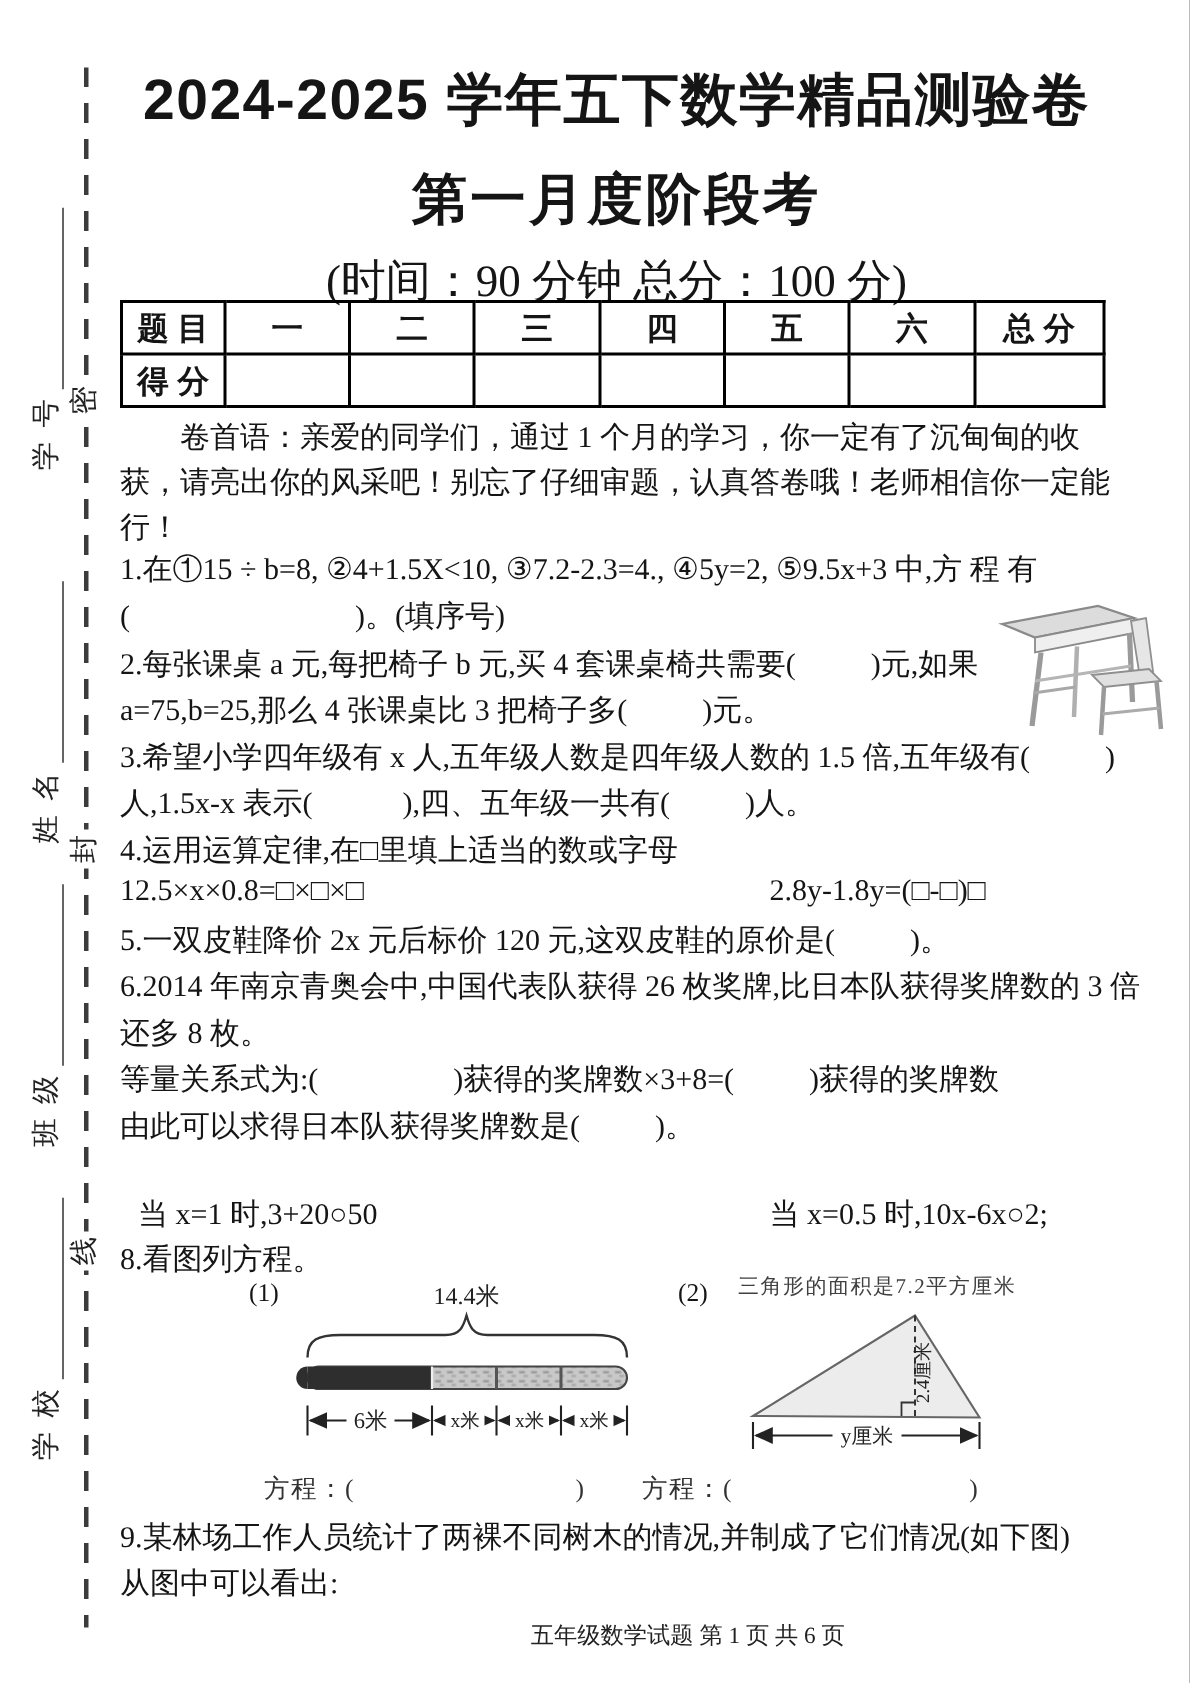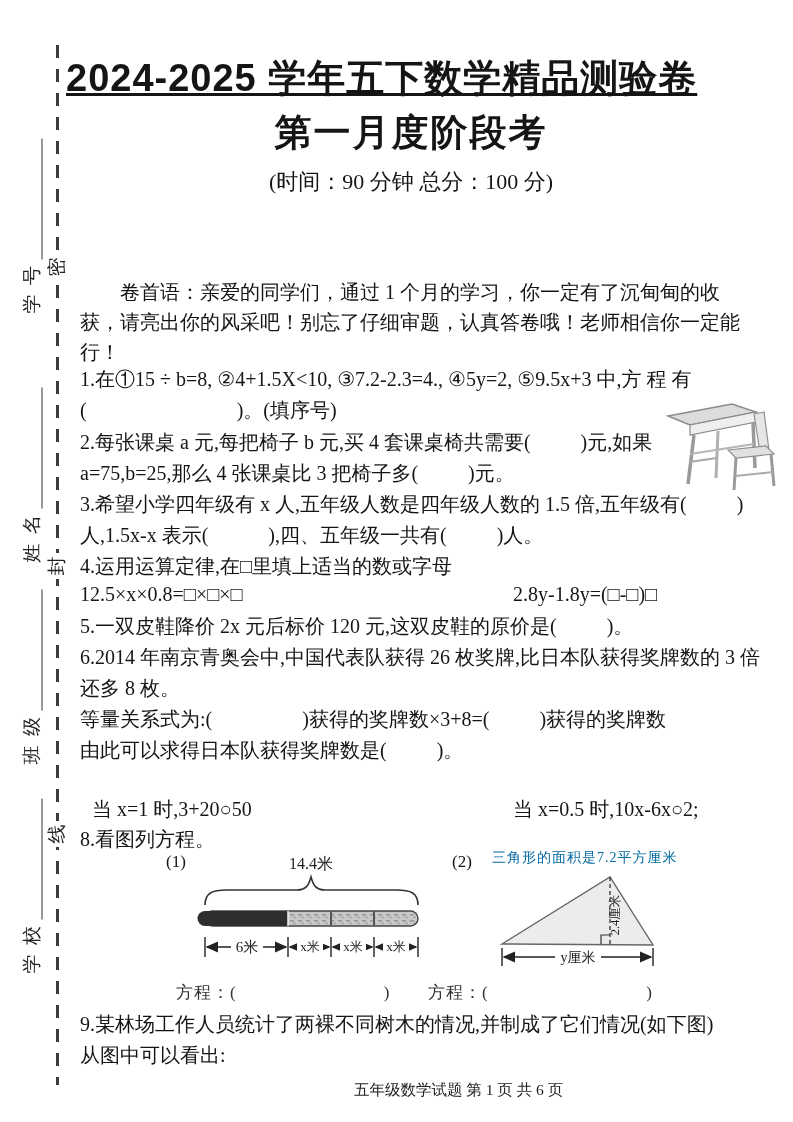--- a/index.html
+++ b/index.html
@@ -9,39 +9,39 @@
   .seal-line{position:absolute;left:56px;top:45px;width:3px;height:1040px;
      background:repeating-linear-gradient(to bottom,#3c3c3c 0 13px,transparent 13px 24px);}
   .seal-char{position:absolute;left:44px;width:26px;height:26px;line-height:26px;text-align:center;
      background:#fff;font-size:19px;color:#222;transform:rotate(-90deg);
      font-family:"Liberation Serif",serif;}
   .mfield{position:absolute;left:-57px;width:175px;height:24px;display:flex;align-items:flex-end;
      transform:rotate(-90deg);}
   .mfield .mf-label{font-size:19px;color:#222;white-space:pre;line-height:22px;}
   .mfield .mf-line{flex:1;border-bottom:1.5px solid #333;margin-left:6px;height:18px;}
   
-  .title1{position:absolute;left:66px;top:53px;width:690px;font-size:38px;
-     font-weight:bold;font-family:"Liberation Sans","DejaVu Sans",sans-serif;letter-spacing:1px;text-decoration:underline;}
+  .title1{position:absolute;left:66px;top:41px;width:690px;text-align:center;font-size:38px;
+     font-weight:bold;font-family:"Liberation Sans","DejaVu Sans",sans-serif;letter-spacing:1px;}
   .title2{position:absolute;left:66px;top:108px;width:690px;text-align:center;font-size:37px;
      font-weight:bold;font-family:"Liberation Sans","DejaVu Sans",sans-serif;letter-spacing:2px;}
-  .subtitle{position:absolute;left:66px;top:167px;width:690px;text-align:center;font-size:22px;font-family:Liberation Serif, serif;}
+  .subtitle{position:absolute;left:66px;top:167px;width:690px;text-align:center;font-size:30px;font-family:Liberation Serif, serif;}
   
   table.score{position:absolute;left:80px;top:200px;width:657px;border-collapse:collapse;
      table-layout:fixed;}
   table.score td{border:2.5px solid #000;height:33px;text-align:center;font-size:21px;
      font-weight:bold;font-family:"Liberation Sans","DejaVu Sans",sans-serif;padding:0;}
   
   .para{position:absolute;left:80px;top:277px;width:660px;font-size:20px;line-height:30px;
      text-indent:2em;font-family:"Liberation Serif",serif;}
   .sect{position:absolute;left:80px;top:337px;font-size:21.5px;font-weight:bold;
      font-family:"Liberation Sans","DejaVu Sans",sans-serif;}
   .line{position:absolute;left:80px;font-size:20px;white-space:pre;}
   .kai{font-size:17px;color:#333;letter-spacing:1px;}
   .small-label{position:absolute;font-size:17px;}
-  .tri-title{position:absolute;left:492px;top:849px;font-size:14px;color:#0369a1;letter-spacing:1px;}
+  .tri-title{position:absolute;left:492px;top:849px;font-size:14px;color:#404040;letter-spacing:1px;}
   .footer{position:absolute;left:80px;top:1080px;width:757px;text-align:center;font-size:15.5px;color:#222;}
   svg text{font-family:"Liberation Serif","DejaVu Serif",serif;fill:#222;}
 </style>
 </head>
 <body>
 
 <div class="page">
 
   <div class="seal-line"></div>
   <div class="seal-char" style="top:254px">密</div>
@@ -74,20 +74,40 @@
         <col style="width:67px">
         <col style="width:81px">
         <col style="width:81px">
         <col style="width:81px">
         <col style="width:81px">
         <col style="width:81px">
         <col style="width:81px">
         <col style="width:84px">
       </colgroup>
     <tbody>
+        <tr>
+      <td>题  目</td>
+      <td>一</td>
+      <td>二</td>
+      <td>三</td>
+      <td>四</td>
+      <td>五</td>
+      <td>六</td>
+      <td>总 分</td>
+    </tr>
+    <tr>
+      <td>得 分</td>
+      <td></td>
+      <td></td>
+      <td></td>
+      <td></td>
+      <td></td>
+      <td></td>
+      <td></td>
+    </tr>
   </tbody>
     </table>
 
   <div class="para">卷首语：亲爱的同学们，通过 1 个月的学习，你一定有了沉甸甸的收获，请亮出你的风采吧！别忘了仔细审题，认真答卷哦！老师相信你一定能行！</div>
 
 
   <div class="line" style="top:366px">1.在①15 ÷ b=8, ②4+1.5X&lt;10, ③7.2-2.3=4., ④5y=2, ⑤9.5x+3 中,方 程 有</div>
   <div class="line" style="top:397px">(                              )。(填序号)</div>
 
   <div class="line" style="top:429px">2.每张课桌 a 元,每把椅子 b 元,买 4 套课桌椅共需要(          )元,如果</div>

